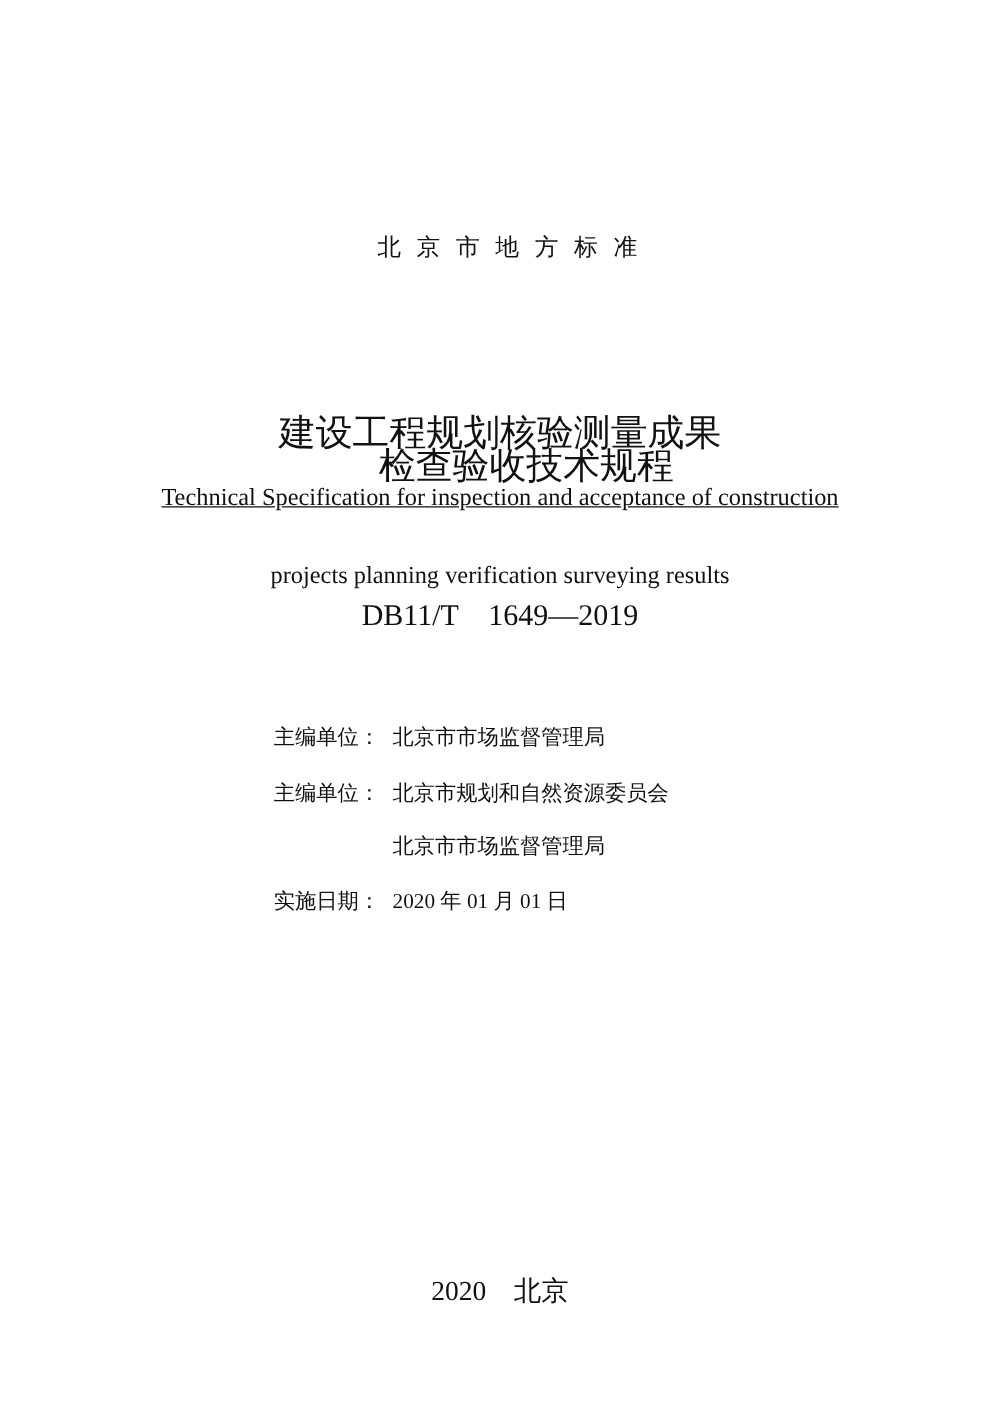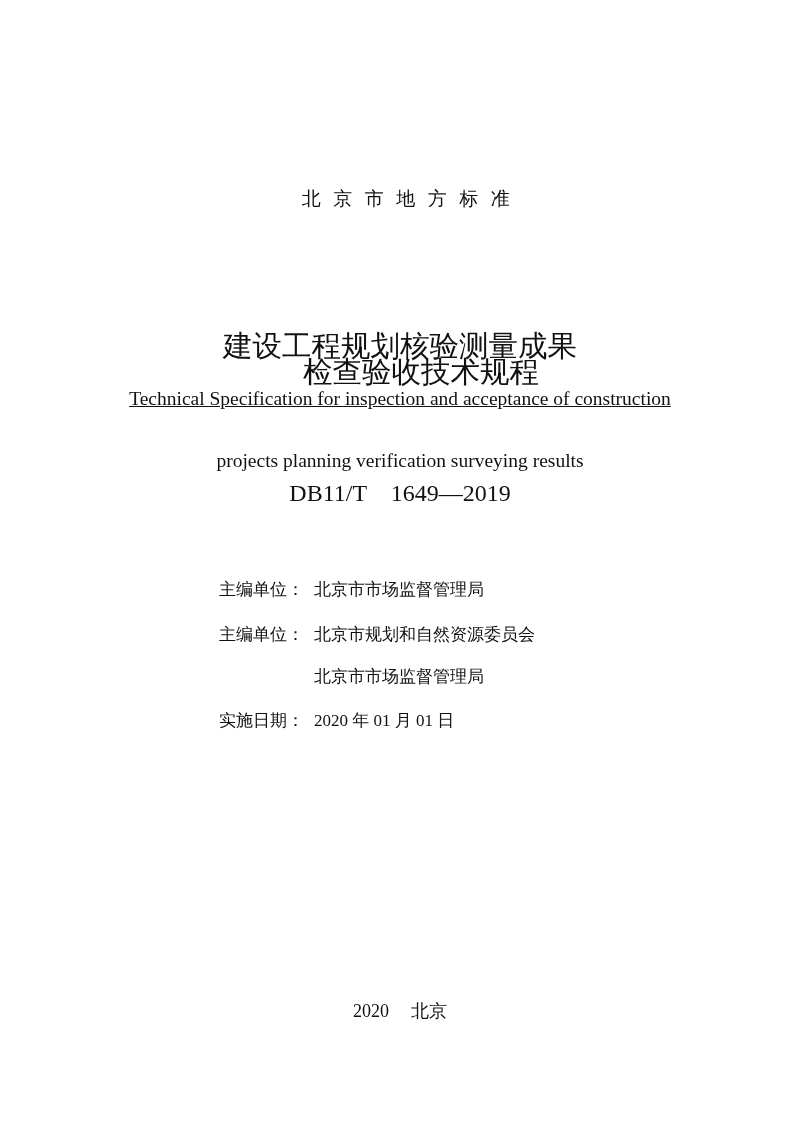--- a/index.html
+++ b/index.html
@@ -16,21 +16,21 @@
     #title-en-2 { top: 448px; font-size: 19.5px; line-height: 26px; }
     #std-code { top: 480px; font-size: 24px; line-height: 26px; }
 
     .meta-row { left: 219px; font-size: 17px; line-height: 22px; }
     .meta-label { display: inline-block; width: 95px; }
     #meta-editor { top: 579px; }
     #meta-approver { top: 624px; }
     #meta-approver-2 { top: 666px; left: 314px; }
     #meta-date { top: 710px; font-family: Liberation Serif, serif; }
 
-    #footer { top: 998px; font-size: 18px; line-height: 26px; }
+    #footer { top: 1020px; font-size: 22px; line-height: 26px; }
     #footer .gap { display: inline-block; width: 22px; }
   </style>
 </head>
 <body>
 
 <div id="std-type" class="abs center sans">北京市地方标准</div>
 
 <div id="title-cn-1" class="abs center sans">建设工程规划核验测量成果</div>
 <div id="title-cn-2" class="abs center sans">检查验收技术规程</div>
 

